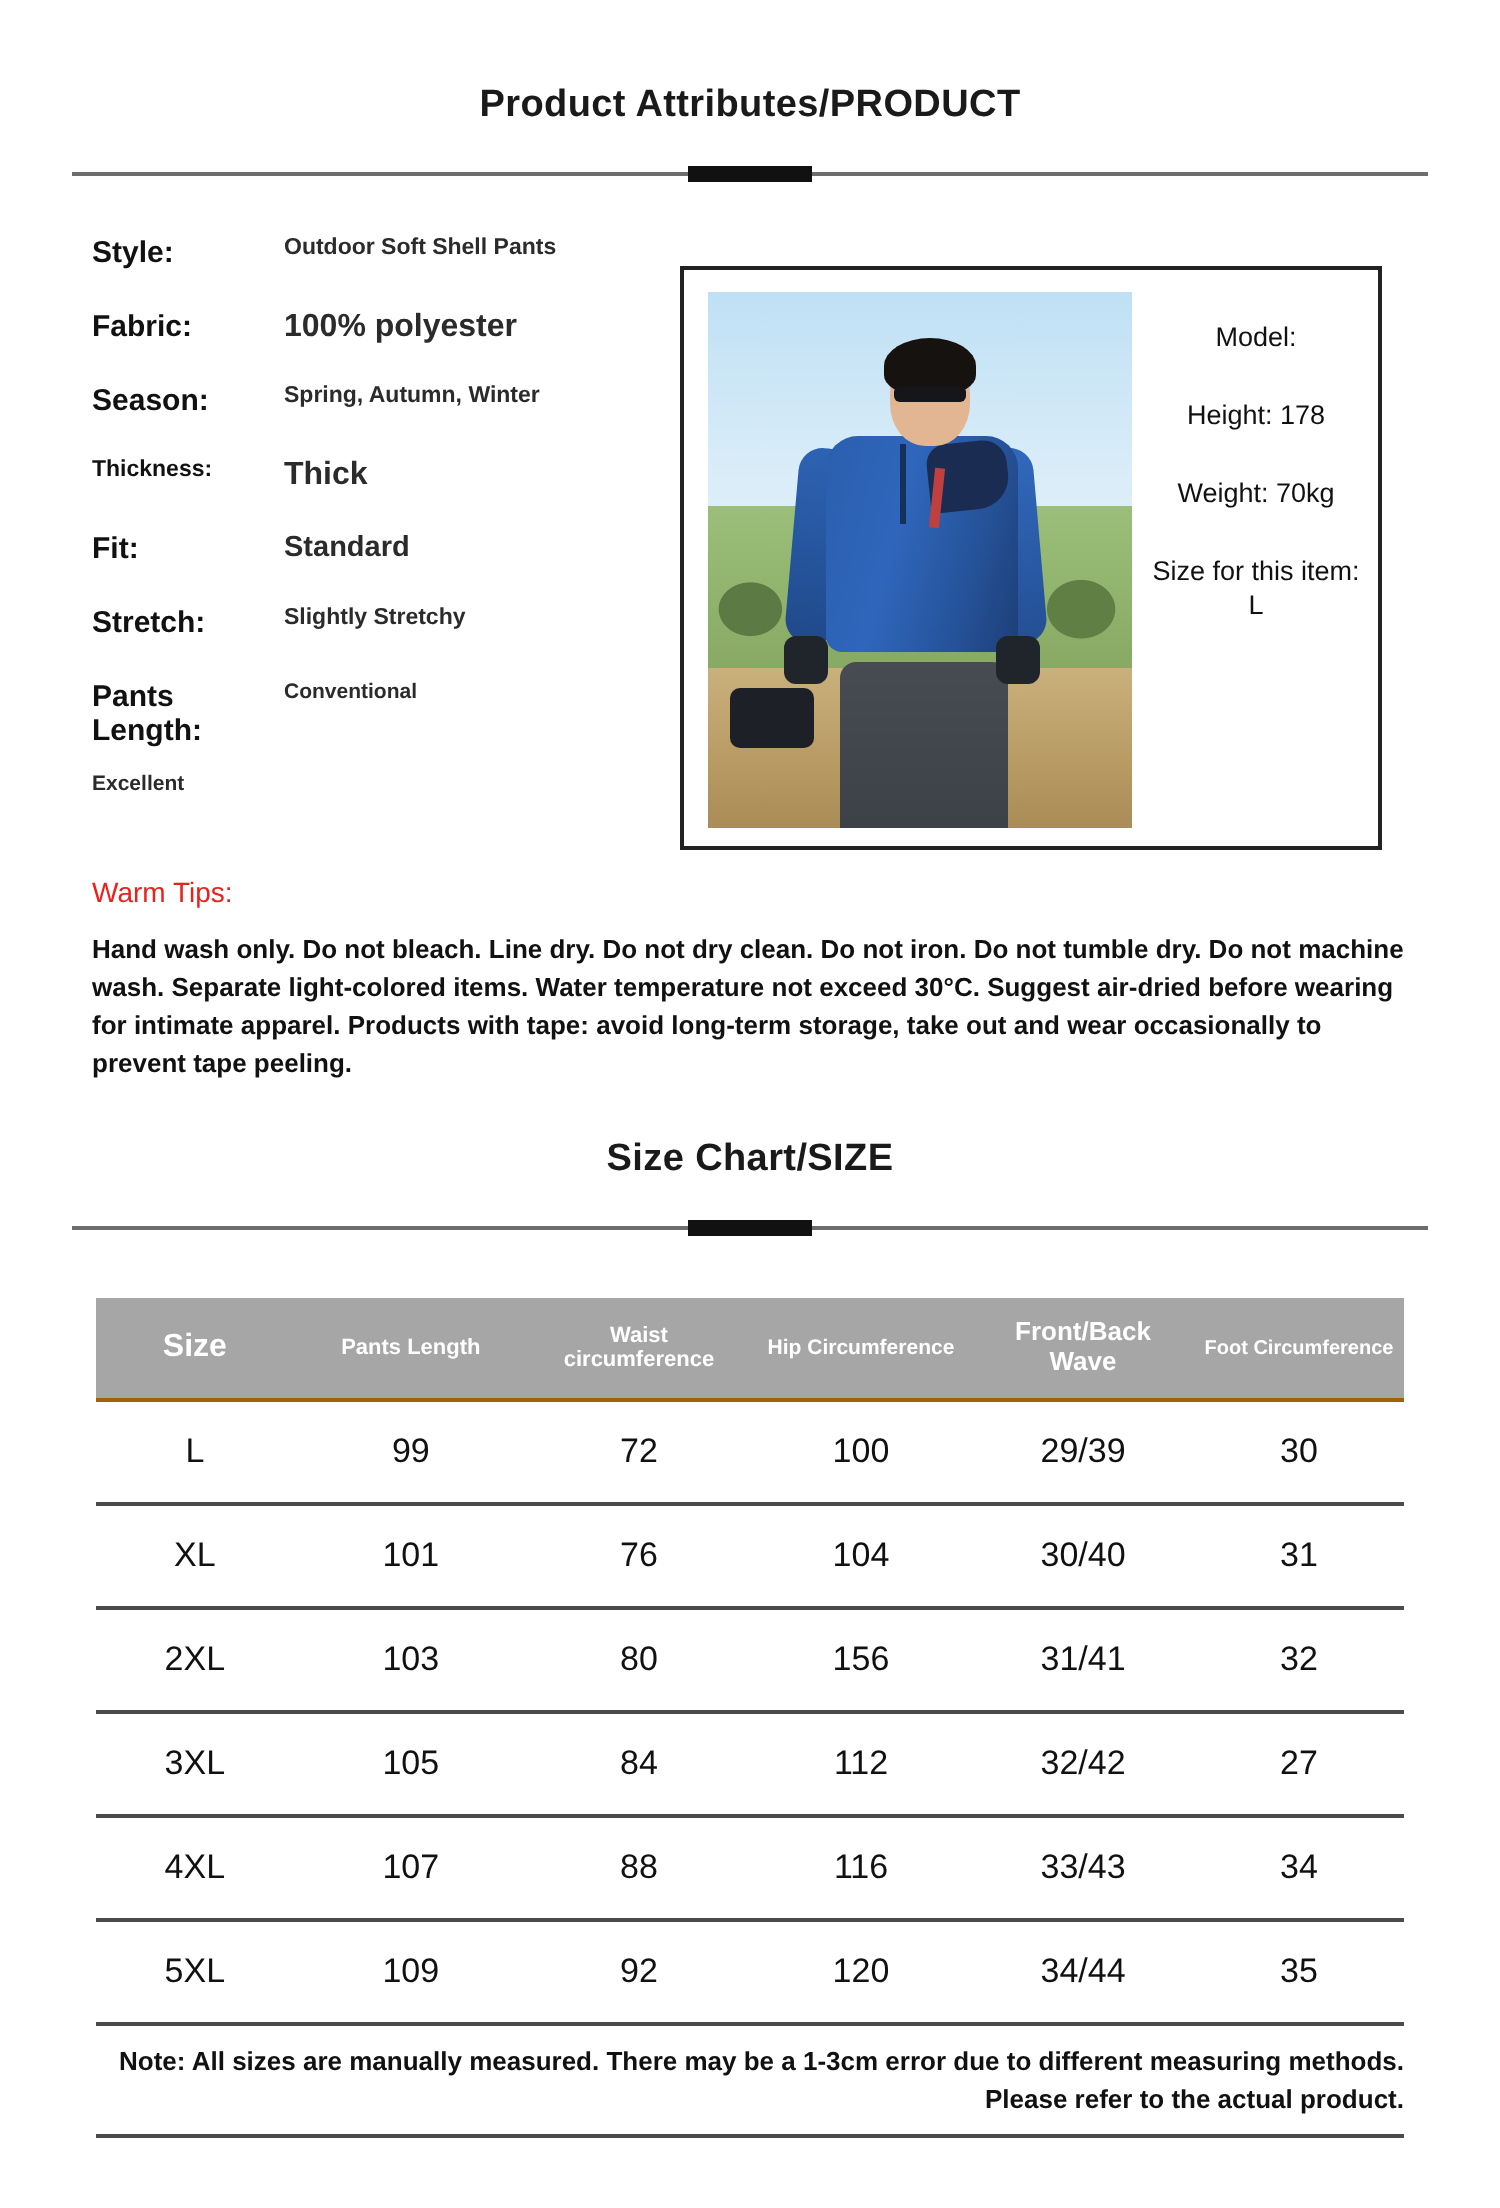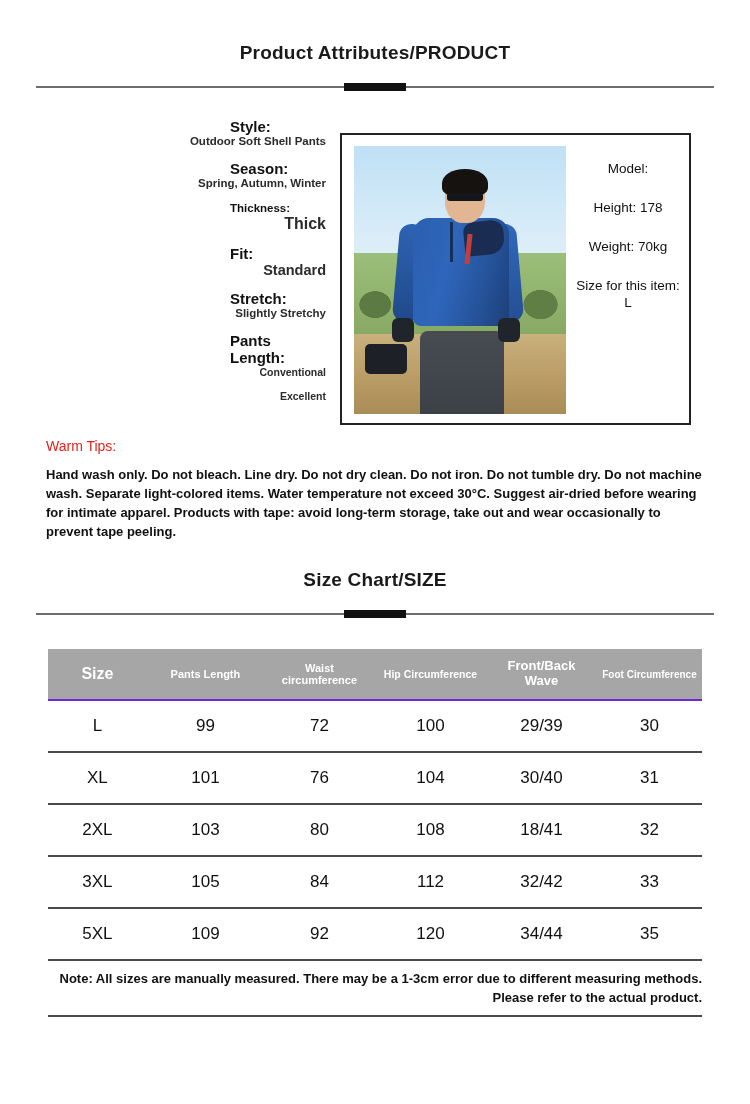--- a/index.html
+++ b/index.html
@@ -52,24 +52,23 @@
   }
 
   .attr-list {
     position: absolute;
     left: 46px;
     top: 0;
     width: 280px;
   }
   .attr-row {
     display: flex;
-    align-items: flex-end;
+    align-items: flex-start;
     margin-bottom: 11px;
     min-height: 26px;
-    flex-direction: column;
   }
   .attr-label {
     width: 96px;
     flex: none;
     font-weight: bold;
     font-size: 15px;
     line-height: 1.15;
     color: #111;
   }
   .attr-label.sm { font-size: 11.5px; }
@@ -256,21 +255,21 @@
   table.size-table th.c-foot  { font-size: 10px; width: 16%; }
 
   table.size-table td {
     text-align: center;
     font-size: 17px;
     color: #111;
     height: 50px;
     border-bottom: 2px solid #4a4a4a;
     padding: 0;
   }
-  table.size-table tr.head-row th { border-bottom: 2px solid #6d28d9; }
+  table.size-table tr.head-row th { border-bottom: 2px solid #a16207; }
 
   .note {
     margin: 9px 48px 0 48px;
     font-weight: bold;
     font-size: 13px;
     line-height: 1.4;
     color: #111;
     text-align: right;
   }
   .note-line {
@@ -297,20 +296,24 @@
 
 <div class="attr-photo-wrap">
 
   <div class="attr-list">
 
     <div class="attr-row">
       <div class="attr-label">Style:</div>
       <div class="attr-value sm">Outdoor Soft Shell Pants</div>
     </div>
 
+    <div class="attr-row">
+      <div class="attr-label">Fabric:</div>
+      <div class="attr-value lg">100% polyester</div>
+    </div>
 
     <div class="attr-row">
       <div class="attr-label">Season:</div>
       <div class="attr-value sm">Spring, Autumn, Winter</div>
     </div>
 
     <div class="attr-row">
       <div class="attr-label sm">Thickness:</div>
       <div class="attr-value lg">Thick</div>
     </div>
@@ -413,31 +416,39 @@
         <td>101</td>
         <td>76</td>
         <td>104</td>
         <td>30/40</td>
         <td>31</td>
       </tr>
       <tr>
         <td>2XL</td>
         <td>103</td>
         <td>80</td>
-        <td>108</td>
-        <td>18/41</td>
+        <td>156</td>
+        <td>31/41</td>
         <td>32</td>
       </tr>
       <tr>
         <td>3XL</td>
         <td>105</td>
         <td>84</td>
         <td>112</td>
         <td>32/42</td>
-        <td>33</td>
+        <td>27</td>
+      </tr>
+      <tr>
+        <td>4XL</td>
+        <td>107</td>
+        <td>88</td>
+        <td>116</td>
+        <td>33/43</td>
+        <td>34</td>
       </tr>
       <tr>
         <td>5XL</td>
         <td>109</td>
         <td>92</td>
         <td>120</td>
         <td>34/44</td>
         <td>35</td>
       </tr>
     </tbody>

